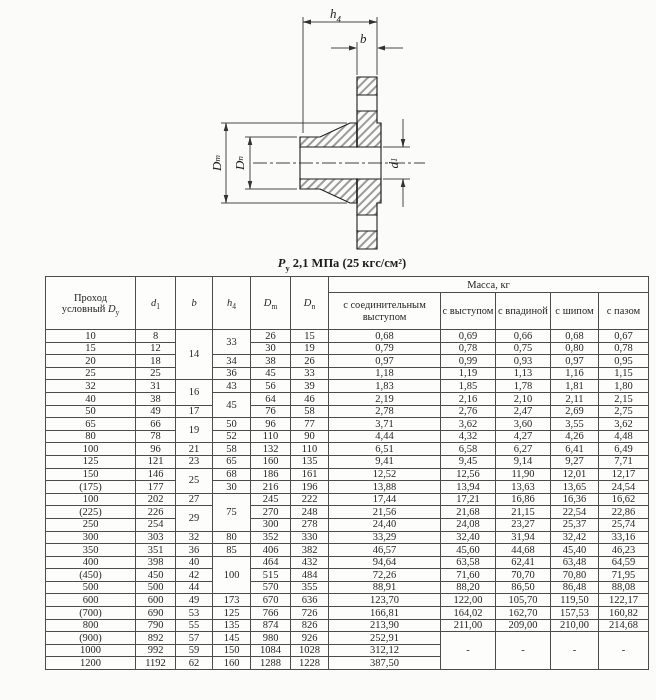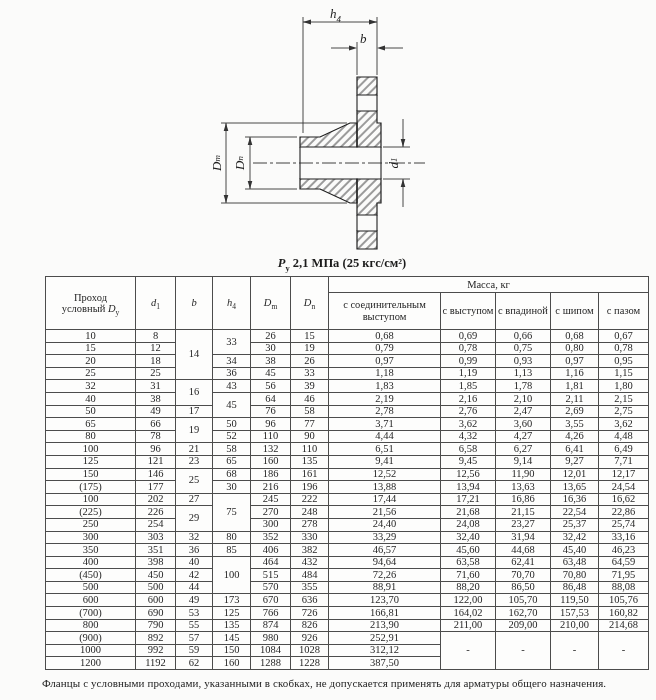--- a/index.html
+++ b/index.html
@@ -445,21 +445,21 @@
           <td>600</td>
           <td>600</td>
           <td>49</td>
           <td>173</td>
           <td>670</td>
           <td>636</td>
           <td>123,70</td>
           <td>122,00</td>
           <td>105,70</td>
           <td>119,50</td>
-          <td>105,76</td>
+          <td>122,17</td>
         </tr>
         <tr>
           <td>(700)</td>
           <td>690</td>
           <td>53</td>
           <td>125</td>
           <td>766</td>
           <td>726</td>
           <td>166,81</td>
           <td>164,02</td>
@@ -507,15 +507,14 @@
           <td>1192</td>
           <td>62</td>
           <td>160</td>
           <td>1288</td>
           <td>1228</td>
           <td>387,50</td>
         </tr>
       </tbody>
   </table>
 
-  <div class="footnote">Фланцы с условными проходами, указанными в скобках, не допускается применять для арматуры общего назначения.</div>
 
 </div>
 
 </body></html>

